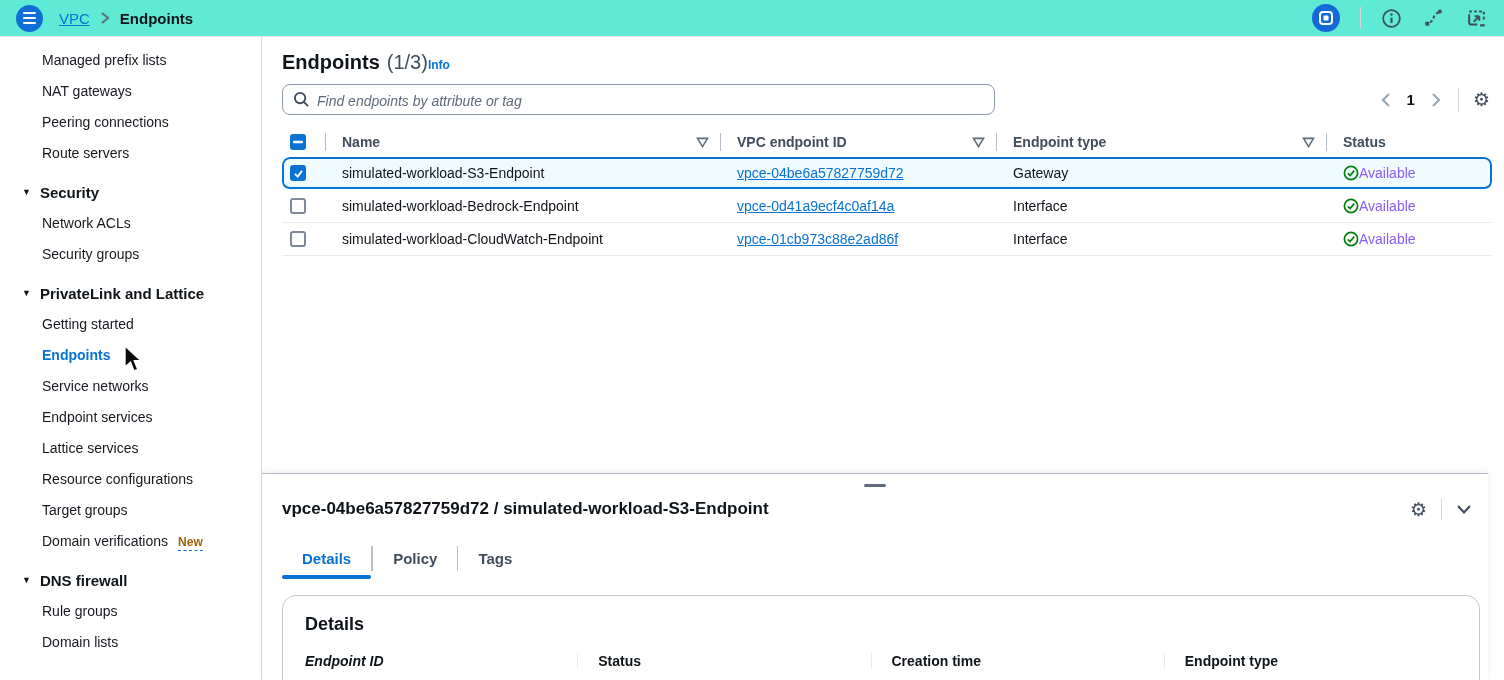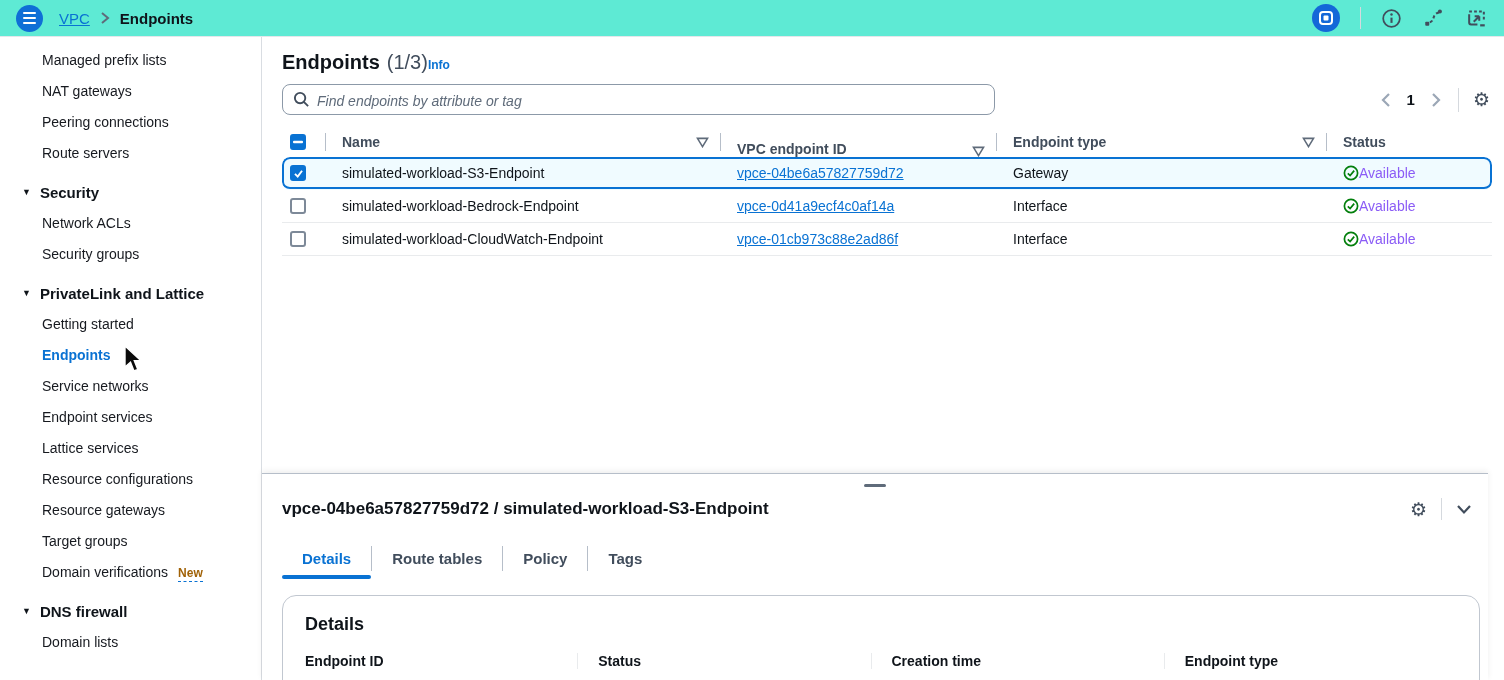--- a/index.html
+++ b/index.html
@@ -62,21 +62,21 @@
   .gear { font-size:19px; color:#414d5c; cursor:pointer; line-height:1; }
 
   
   .table { padding:12px 12px 0 20px; }
   .thead { display:flex; align-items:center; height:30px; }
   .hcell { font-size:14px; font-weight:700; color:#414d5c; display:flex; align-items:center; position:relative; height:100%; }
   .hcell .flt { margin-left:auto; margin-right:12px; display:flex; cursor:pointer; }
   .hcell.sep::after { content:""; position:absolute; right:0; top:6px; width:1px; height:18px; background:#b6bec9; }
   .c-check { width:44px; padding-left:8px; }
   .c-name  { width:395px; padding-left:16px; }
-  .c-id    { width:276px; padding-left:16px;align-items:flex-end; }
+  .c-id    { width:276px; padding-left:16px; }
   .c-type  { width:330px; padding-left:16px; }
   .c-status{ flex:1; padding-left:16px; }
   .trow { display:flex; align-items:center; height:33px; font-size:14px;
     border-bottom:1px solid #e9ebed; cursor:pointer; }
   .trow.selected { background:#f0fbff; box-shadow:inset 0 0 0 2px #0972d3; border-radius:8px; border-bottom:1px solid transparent; }
   .cell { display:flex; align-items:center; height:100%; }
   .cb { width:16px; height:16px; border:2px solid #7d8998; border-radius:3px; background:#fff;
     display:flex; align-items:center; justify-content:center; cursor:pointer; }
   .cb.checked, .cb.indet { background:#0972d3; border-color:#0972d3; }
   .link { color:#0972d3; text-decoration:underline; cursor:pointer; }
@@ -96,21 +96,21 @@
     color:#414d5c; cursor:pointer; }
   .tab.active { color:#0972d3; }
   .tab.active::after { content:""; position:absolute; left:0; right:0; bottom:0; height:4px;
     border-radius:2px; background:#0972d3; }
   .tab-sep { width:1px; background:#b6bec9; margin:4px 0 8px 0; }
   .detail-card { margin:16px 8px 0 20px; border:1px solid #c1c7d0; border-radius:14px;
     padding:18px 22px; height:120px; }
   .dc-heading { font-size:18px; font-weight:700; }
   .dc-fields { display:flex; margin-top:18px; }
   .dc-field { flex:1; padding-left:20px; border-left:1px solid #e9ebed; }
-  .dc-field:first-child { padding-left:0; border-left:none; }
+  .dc-field:first-child { padding-left:0; border-left:none;font-style:italic; }
   .dc-label { font-size:14px; font-weight:700; color:#0f141a; }
 
   .cursor { position:absolute; left:123px; top:345px; pointer-events:none; z-index:50; }
 </style>
 </head>
 <body>
 
 <div class="topbar">
   <div class="hamburger">
       <span></span>
@@ -173,27 +173,27 @@
     <div class="nav-section">
         <span class="tri">▼</span>
         <span>PrivateLink and Lattice</span>
       </div>
     <div class="nav-item"><span class="nav-label">Getting started</span></div>
     <div class="nav-item active"><span class="nav-label">Endpoints</span></div>
     <div class="nav-item"><span class="nav-label">Service networks</span></div>
     <div class="nav-item"><span class="nav-label">Endpoint services</span></div>
     <div class="nav-item"><span class="nav-label">Lattice services</span></div>
     <div class="nav-item"><span class="nav-label">Resource configurations</span></div>
-    <div class="nav-item"><span class="nav-label">Resource gateways</span></div>
     <div class="nav-item"><span class="nav-label">Target groups</span></div>
     <div class="nav-item"><span class="nav-label">Domain verifications</span><span class="nav-badge">New</span></div>
     <div class="nav-section">
         <span class="tri">▼</span>
         <span>DNS firewall</span>
       </div>
+    <div class="nav-item"><span class="nav-label">Rule groups</span></div>
     <div class="nav-item"><span class="nav-label">Domain lists</span></div>
   </div>
 
   <div class="main">
 
     <div class="list-header">
       <div class="title-group">
         <span class="page-title">Endpoints</span>
         <span class="page-count">(1/3)</span>
         <span class="info-link">Info</span>
@@ -340,21 +340,20 @@
           <span style="display:flex;cursor:pointer;">
             <svg width="16" height="11" viewBox="0 0 16 11">
                 <polyline points="2,2 8,8.5 14,2" fill="none" stroke="#414d5c" stroke-width="2.2"></polyline>
               </svg>
           </span>
         </div>
       </div>
       <div class="sp-tabs">
         <div class="tab active">Details</div>
         <div class="tab-sep"></div>
-        <div class="tab">Route tables</div>
         <div class="tab-sep"></div>
         <div class="tab">Policy</div>
         <div class="tab-sep"></div>
         <div class="tab">Tags</div>
       </div>
       <div class="detail-card">
         <div class="dc-heading">Details</div>
         <div class="dc-fields">
           <div class="dc-field">
               <div class="dc-label">Endpoint ID</div>

